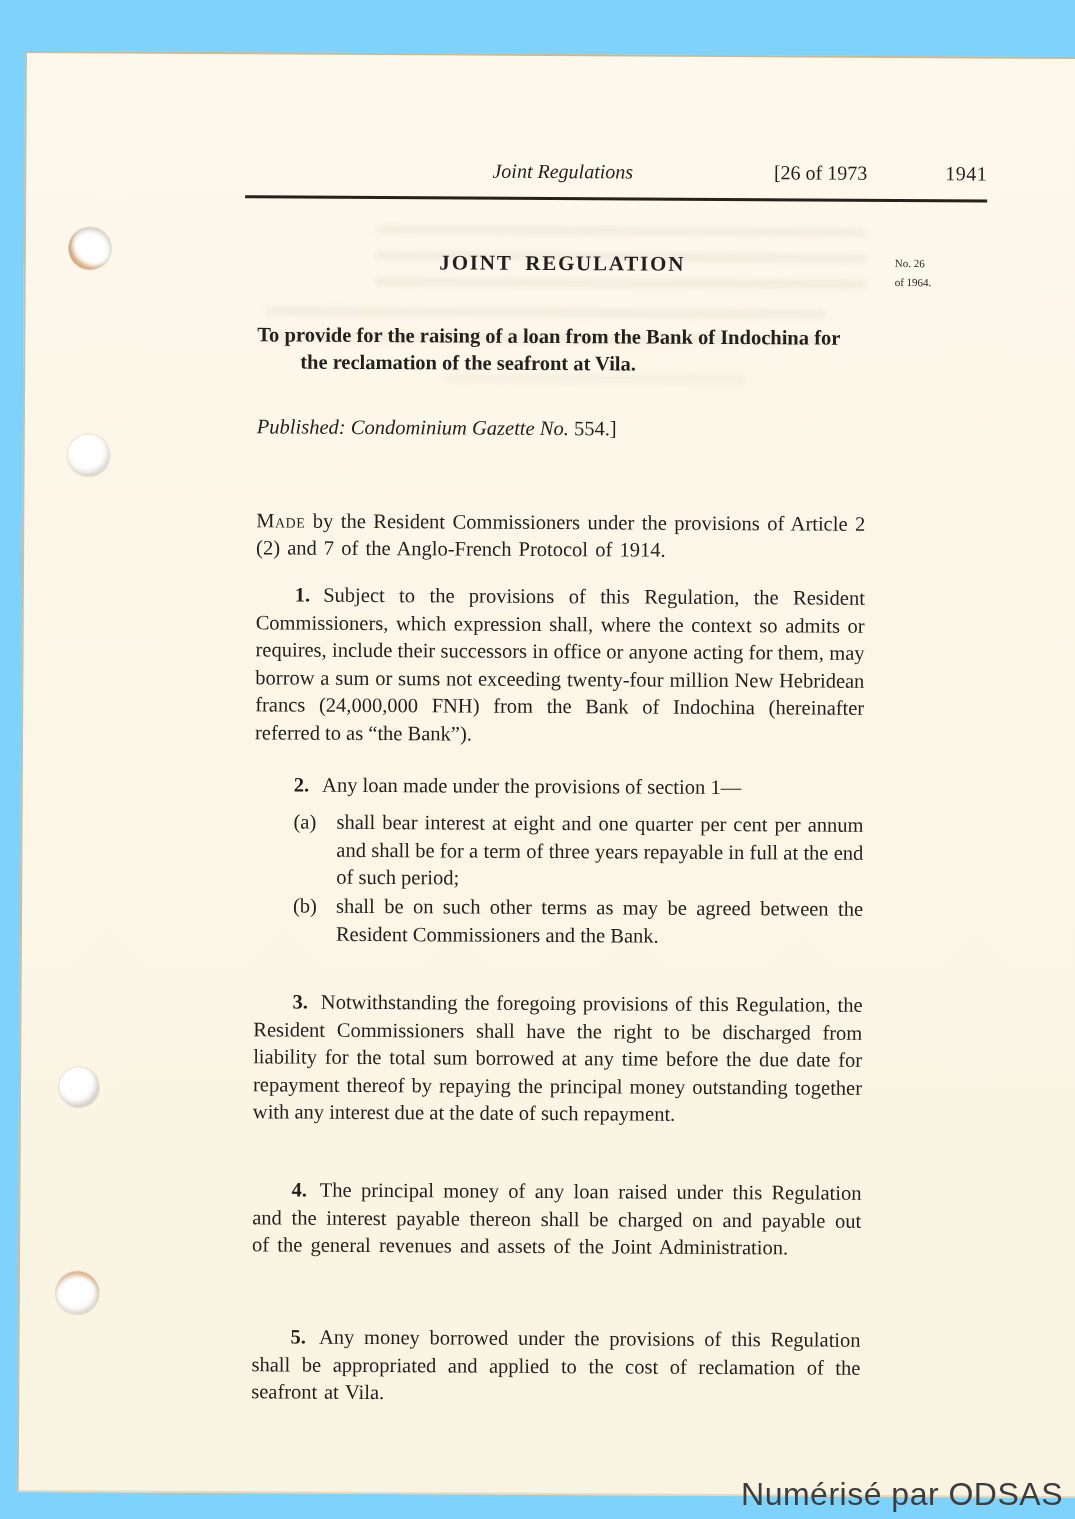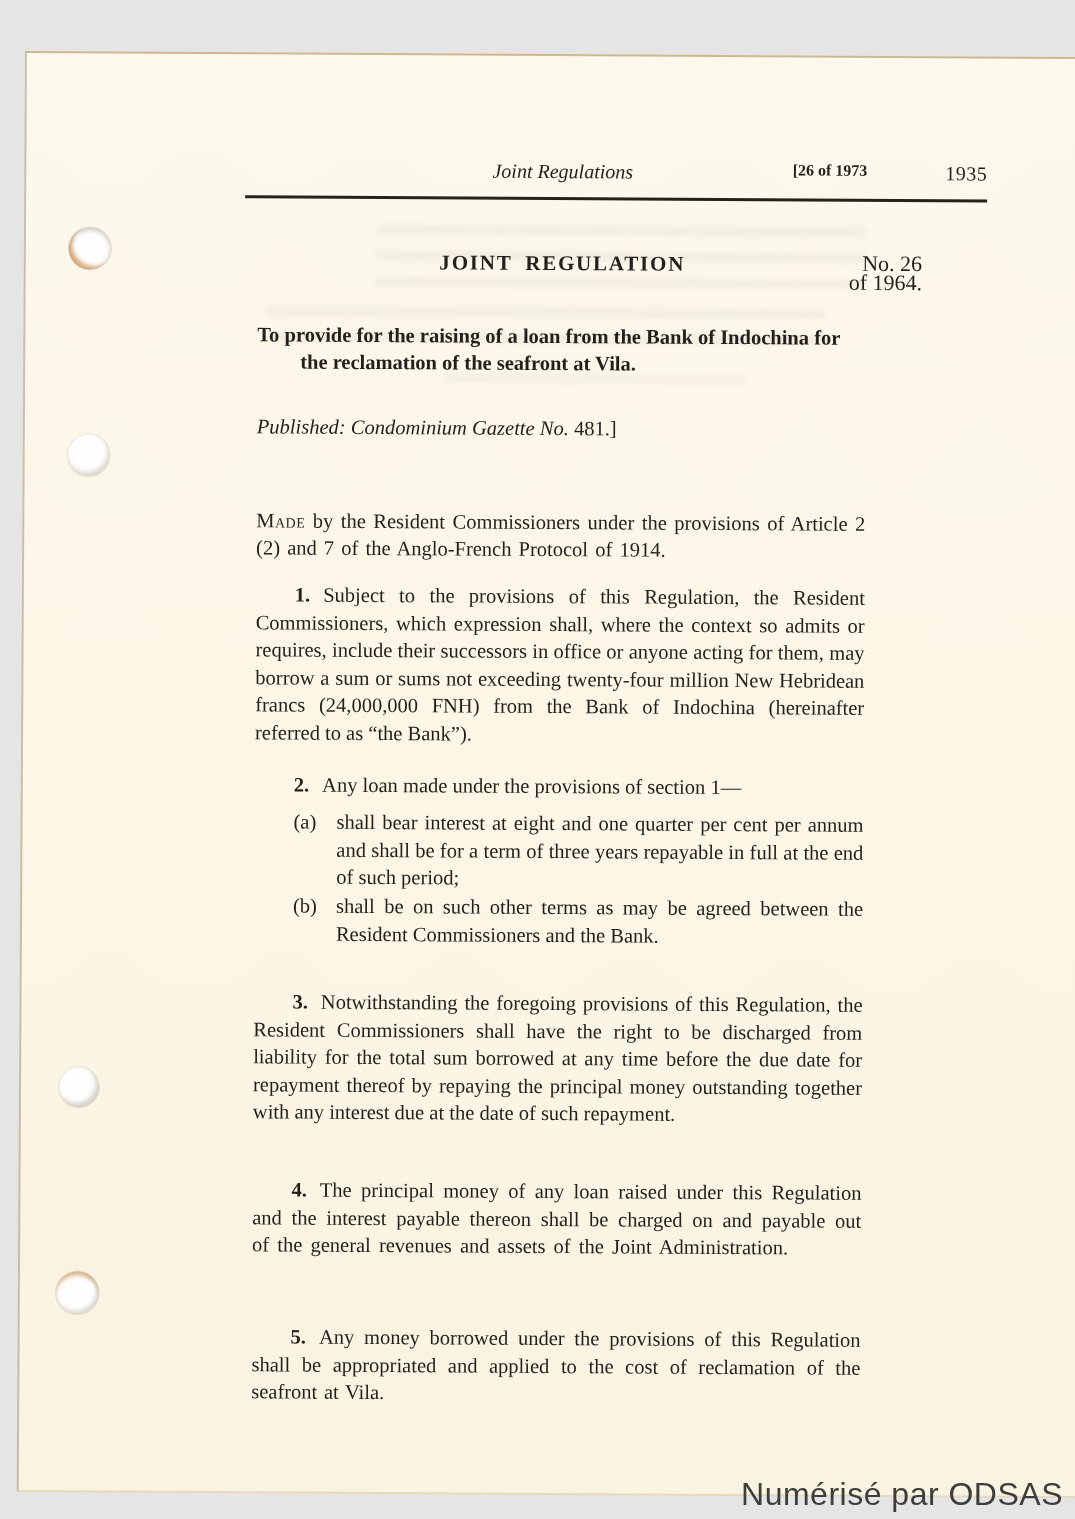--- a/index.html
+++ b/index.html
@@ -1,17 +1,17 @@
 <!DOCTYPE html>
 <html lang="en"><head>
 <meta charset="utf-8">
 <style>
   html,body{margin:0;padding:0;}
   body{width:1075px;height:1519px;background:#ffffff;font-family:"Liberation Serif",serif;}
-  .scan{position:relative;width:1075px;height:1519px;overflow:hidden;background:#e5e5e5;}
+  .scan{position:relative;width:1075px;height:1519px;overflow:hidden;background:#7dd3fc;}
 
   
   .paper{
     position:absolute;left:25px;top:51px;width:1070px;height:1437px;
     background:linear-gradient(180deg,#fcf8ec 0%,#fbf6e6 45%,#f9f4e1 100%);
     border-top:2px solid rgba(153,112,52,.45);
     border-left:2px solid rgba(131,114,84,.42);
     border-bottom:2px solid rgba(193,160,100,.35);
     transform:rotate(0.33deg);transform-origin:0 0;
     color:#221f1c;
@@ -31,27 +31,27 @@
   
   .ghost{position:absolute;filter:blur(2.5px);opacity:.5;border-radius:4px;
     background:repeating-linear-gradient(180deg,rgba(122,122,92,.15) 0 9px,rgba(0,0,0,0) 9px 26px);}
   .ghost-a{left:350px;top:170px;width:490px;height:66px;}
   .ghost-b{left:240px;top:252px;width:560px;height:38px;}
   .ghost-c{left:420px;top:318px;width:300px;height:22px;opacity:.35;}
 
   
   .running-header{position:absolute;left:232px;top:104px;width:609px;font-style:italic;font-size:20px;}
   .running-title{display:block;text-align:center;}
-  .issue-ref{position:absolute;right:0;top:0;font-style:normal;font-weight:bold;font-size:16px;}
+  .issue-ref{position:absolute;right:0;top:0;font-style:normal;font-weight:normal;font-size:20px;}
   .page-number{position:absolute;left:919px;top:104px;font-size:20px;letter-spacing:.5px;}
   .header-rule{position:absolute;left:219px;top:141px;width:742px;height:3px;background:#262119;}
 
   .reg-heading{position:absolute;left:232px;top:195px;width:609px;text-align:center;
     font-weight:bold;font-size:21px;letter-spacing:1.8px;word-spacing:6px;}
-  .margin-note{position:absolute;left:823px;top:196px;font-size:22px;line-height:19px;text-align:right;}
+  .margin-note{position:absolute;left:869px;top:196px;font-size:11px;line-height:19px;}
 
   .long-title{position:absolute;left:232px;top:267px;font-weight:bold;font-size:20.5px;line-height:27px;white-space:nowrap;}
   .long-title .l2{padding-left:43px;display:block;}
 
   .published{position:absolute;left:232px;top:361px;font-size:20.5px;}
   .published .it{font-style:italic;}
 
   .bodytxt{font-size:20.5px;line-height:27.5px;text-align:justify;}
   .enacting{position:absolute;left:232px;top:432px;width:609px;word-spacing:2px;}
   .smallcaps{font-variant:small-caps;letter-spacing:.5px;}
@@ -86,38 +86,38 @@
     <div class="hole hole-4"></div>
 
     <div class="ghost ghost-a"></div>
     <div class="ghost ghost-b"></div>
     <div class="ghost ghost-c"></div>
 
     <div class="running-header">
       <span class="running-title">Joint Regulations</span>
       <span class="issue-ref">[26 of 1973</span>
     </div>
-    <div class="page-number">1935</div>
+    <div class="page-number">1941</div>
 
     <div class="header-rule"></div>
 
     <div class="reg-heading">JOINT REGULATION</div>
 
     <div class="margin-note">
       <div>No. 26</div>
       <div>of 1964.</div>
     </div>
 
     <div class="long-title">
       <span class="l1">To provide for the raising of a loan from the Bank of Indochina for</span>
       <span class="l2">the reclamation of the seafront at Vila.</span>
     </div>
 
     <div class="published">
-      <span class="it">Published: Condominium Gazette No.</span><span> 481.]</span>
+      <span class="it">Published: Condominium Gazette No.</span><span> 554.]</span>
     </div>
 
     <p class="bodytxt enacting">
       <span class="smallcaps">Made</span><span> by the Resident Commissioners under the provisions of Article 2 (2) and 7 of the Anglo-French Protocol of 1914.</span>
     </p>
 
     <p class="bodytxt body-par par-1">
       <span class="secnum">1.</span><span>Subject to the provisions of this Regulation, the Resident Commissioners, which expression shall, where the context so admits or requires, include their successors in office or anyone acting for them, may borrow a sum or sums not exceeding twenty-four million New Hebridean francs (24,000,000 FNH) from the Bank of Indochina (hereinafter referred to as “the Bank”).</span>
     </p>
 

